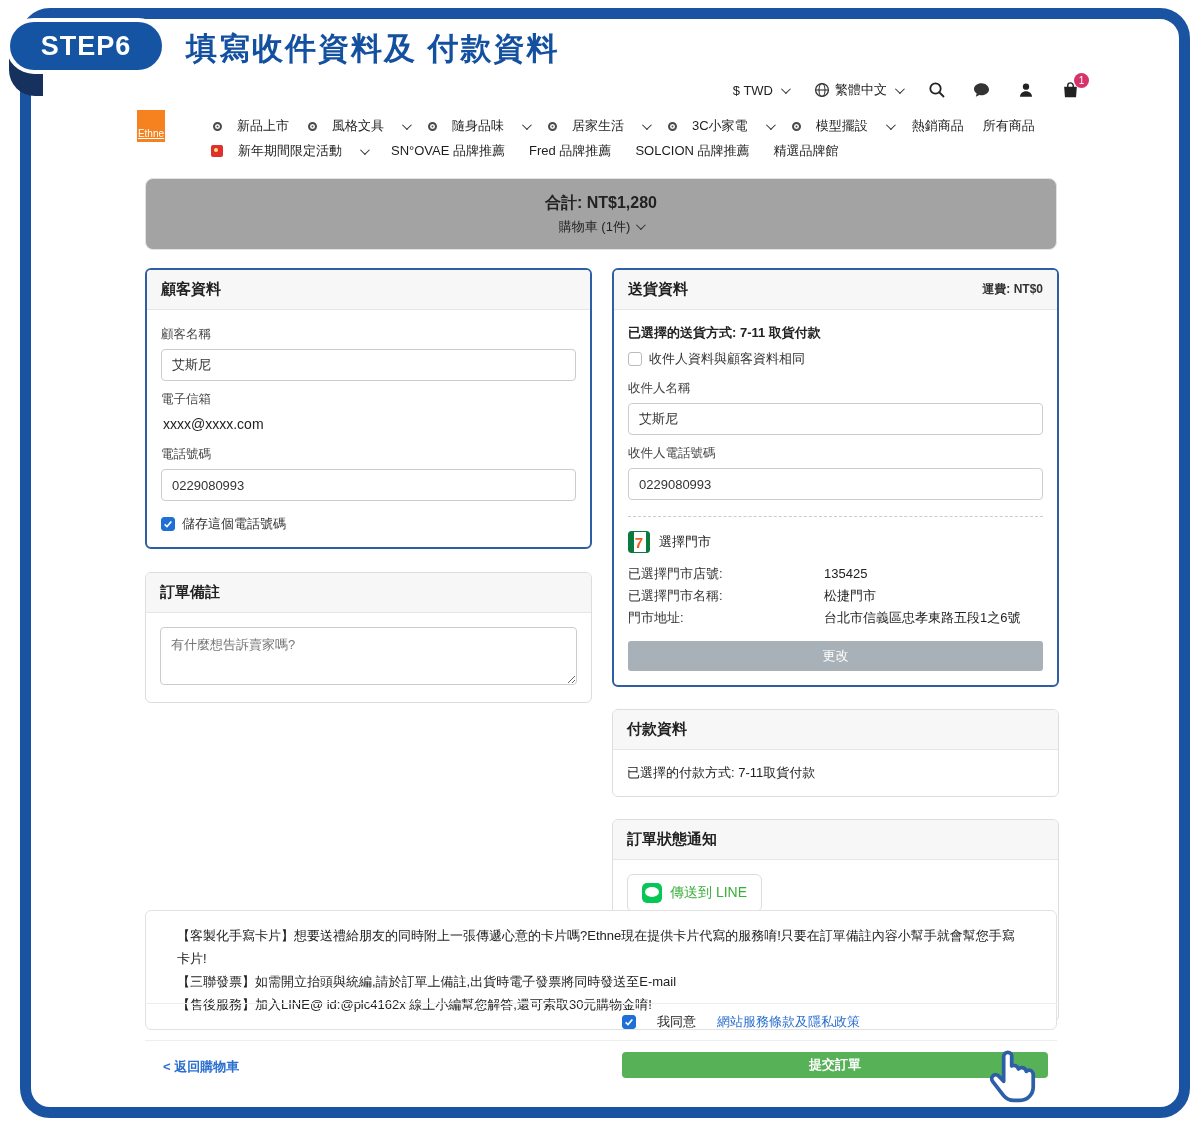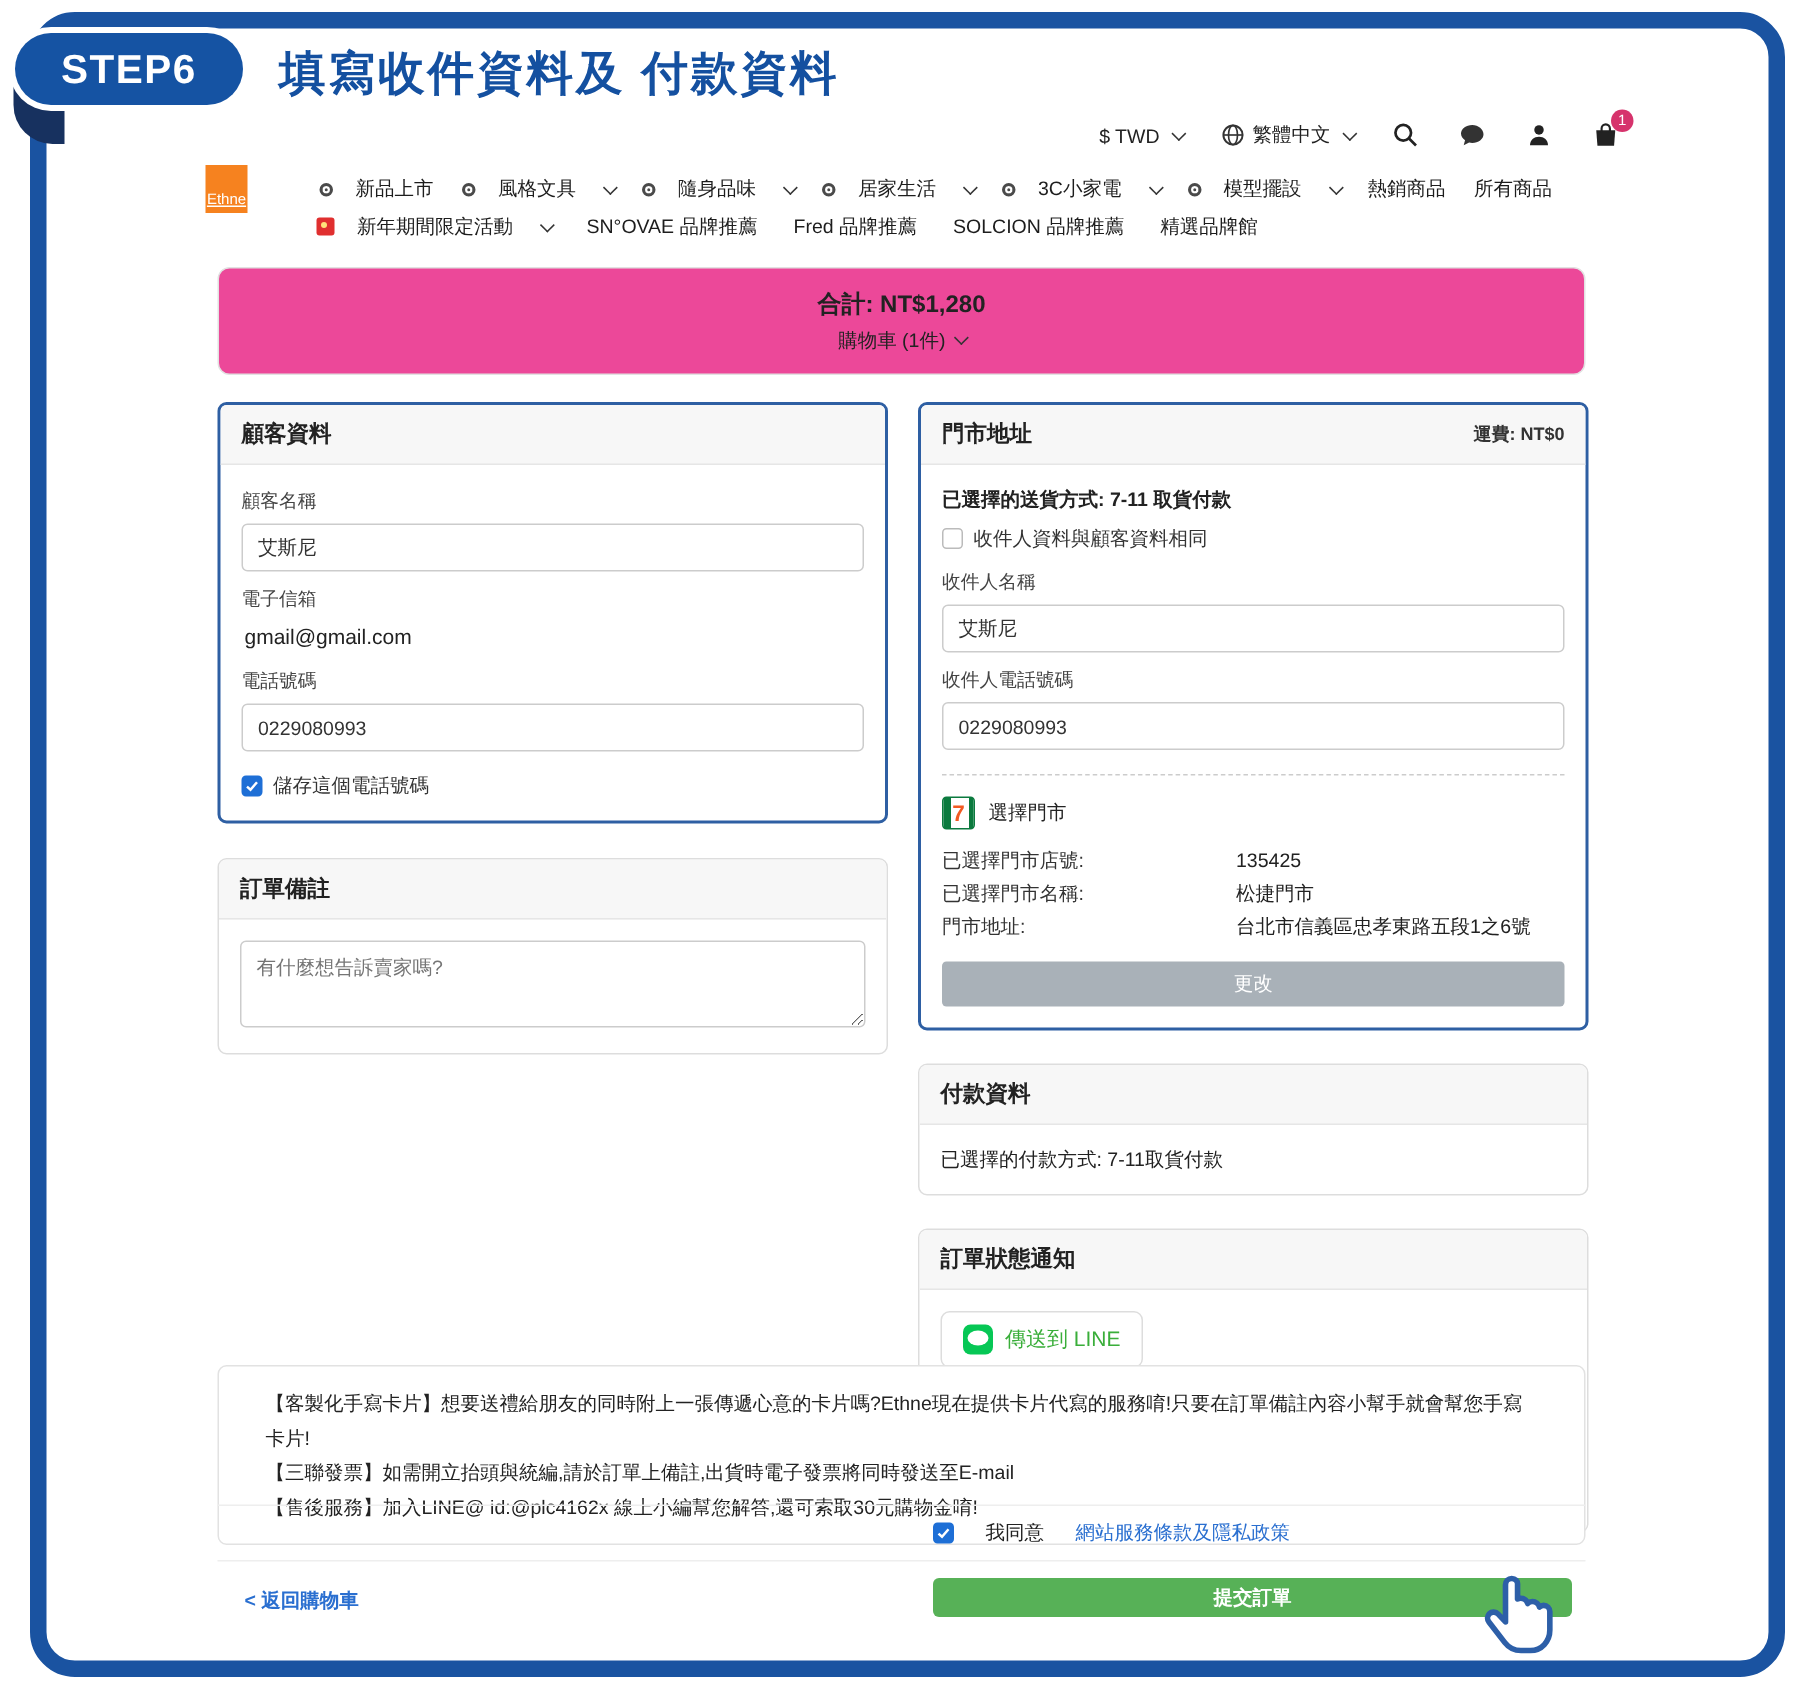--- a/index.html
+++ b/index.html
@@ -35,21 +35,21 @@
   .nav-items { display:flex; align-items:center; gap:19px; margin-left:48px; font-size:13px; color:#1d1d1d; }
   .nav-item { display:flex; align-items:center; gap:15px; cursor:pointer; white-space:nowrap;justify-content:flex-end; }
   .ring { width:9px; height:9px; border:2px solid #4a4a4a; border-radius:50%; background:#fff;
           box-shadow:inset 0 0 0 1.5px #fff, inset 0 0 0 4px #4a4a4a; }
   .nav2 { position:absolute; left:211px; top:142px; z-index:2; display:flex; align-items:center; gap:24px; font-size:13px; color:#1d1d1d; }
   .red-ico { width:12px; height:12px; background:#e02f2f; border-radius:2px; position:relative; }
   .red-ico::after { content:""; position:absolute; left:3px; top:3px; width:4px; height:4px; background:#ffe27a; border-radius:50%; }
 
   
   .cart-box { position:absolute; left:145px; top:178px; width:912px; height:72px; z-index:2;
-          border:1px solid #e2e2e2; border-radius:8px; background:#ec4899;
+          border:1px solid #e2e2e2; border-radius:8px; background:#a3a3a3;
           display:flex; flex-direction:column; align-items:center; justify-content:center; gap:4px; }
   .cart-total { font-size:16px; font-weight:bold; }
   .cart-line { font-size:13px; display:flex; align-items:center; gap:3px; cursor:pointer; }
 
   
   .col-left  { position:absolute; left:145px; top:268px; width:447px; z-index:2; }
   .col-right { position:absolute; left:612px; top:268px; width:447px; z-index:2; }
   .panel { background:#fff; border:1px solid #ddd; border-radius:6px; overflow:hidden; }
   .panel.blue { border:2px solid #2e5fa3; }
   .panel-header { background:#f7f7f7; border-bottom:1px solid #e6e6e6; padding:10px 14px;
@@ -228,21 +228,21 @@
 
   <div class="col-left">
     <div class="panel blue">
       <div class="panel-header">
         <span>顧客資料</span>
       </div>
       <div class="panel-body">
         <div class="fld-label">顧客名稱</div>
         <input class="txt-input" value="艾斯尼" style="">
         <div class="fld-label">電子信箱</div>
-        <div class="plain-val">gmail@gmail.com</div>
+        <div class="plain-val">xxxx@xxxx.com</div>
         <div class="fld-label">電話號碼</div>
         <input class="txt-input" value="0229080993" style="">
         <div class="cb-row">
           <span class="cb checked">
               <svg viewBox="0 0 12 12">
                 <polyline points="2,6.5 4.8,9 10,3" fill="none" stroke="#fff" stroke-width="2"></polyline>
               </svg>
             </span>
           <span>儲存這個電話號碼</span>
         </div>
@@ -255,21 +255,21 @@
       </div>
       <div class="panel-body">
         <textarea class="note" placeholder="有什麼想告訴賣家嗎?" style=""></textarea>
       </div>
     </div>
   </div>
 
   <div class="col-right">
     <div class="panel blue">
       <div class="panel-header">
-        <span>門市地址</span>
+        <span>送貨資料</span>
         <span class="fee">運費: NT$0</span>
       </div>
       <div class="panel-body">
         <div class="bold-line">已選擇的送貨方式: 7-11 取貨付款</div>
         <div class="cb-row" style="margin-top:0; margin-bottom:12px;">
           <span class="cb"></span>
           <span>收件人資料與顧客資料相同</span>
         </div>
         <div class="fld-label">收件人名稱</div>
         <input class="txt-input" value="艾斯尼" style="">

